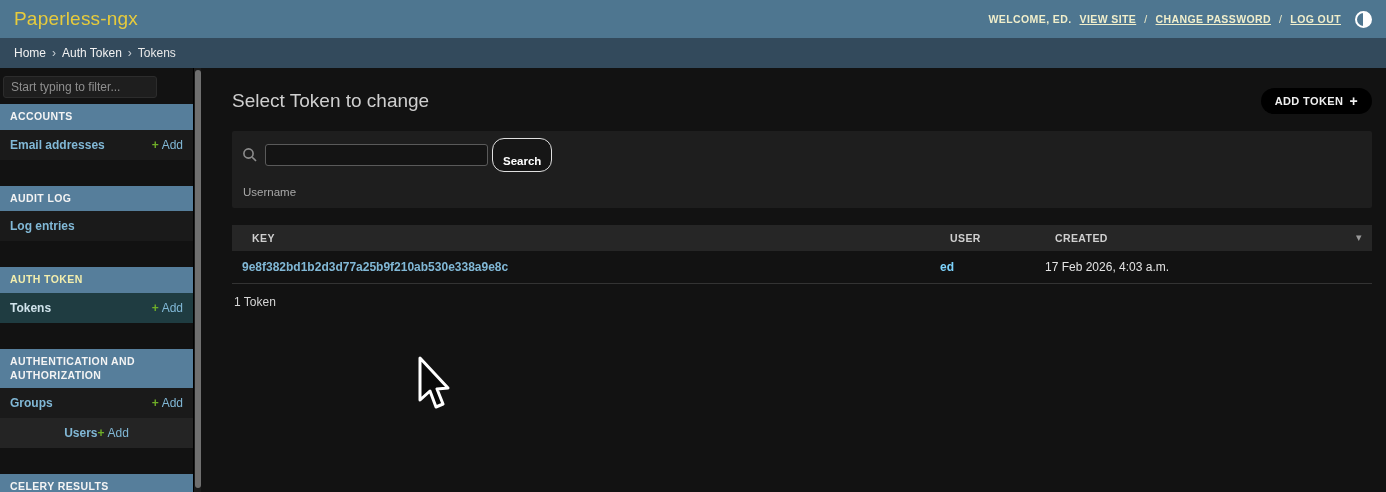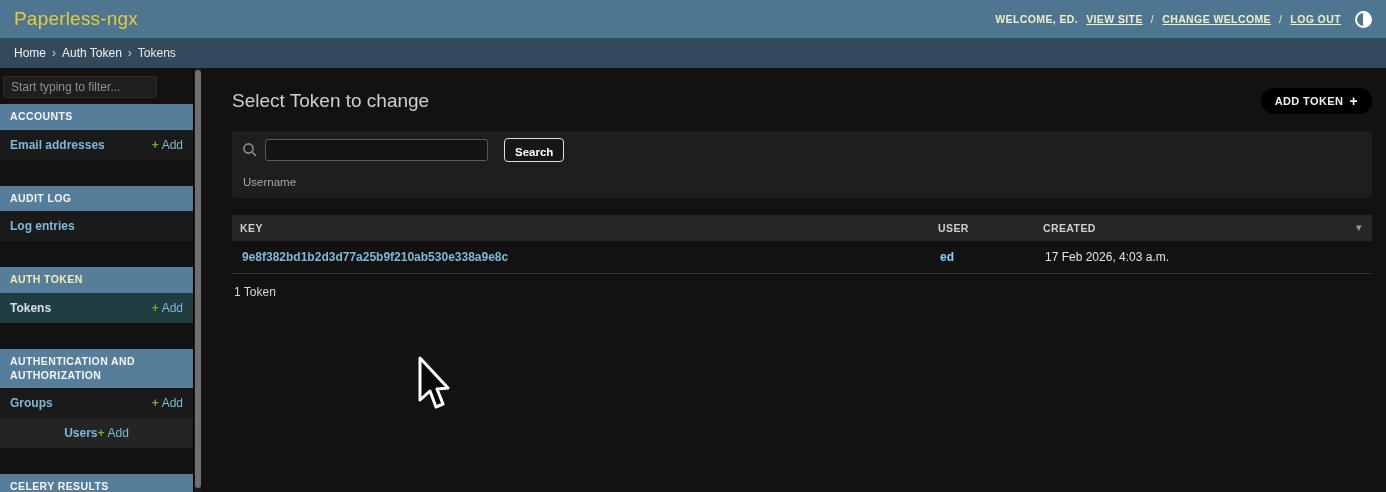--- a/index.html
+++ b/index.html
@@ -93,37 +93,37 @@
     border-radius: 2px;
   }
   .search-bar { display: flex; align-items: center; }
   .mag-icon { margin-right: 7px; display: inline-flex; }
   .search-input {
     width: 223px; height: 22px; background: #141414;
     border: 1px solid #5a5a5a; border-radius: 3px; color: #ddd;
     padding: 0 6px; font-size: 12px; font-family: "Liberation Sans", sans-serif;
   }
   .search-btn {
-    margin-left: 16px; height: 24px; padding: 7px 10px;
-    background: #161616; color: #fff; border: 1px solid #e0e0e0; border-radius: 4px;
+    margin-left: 4px; height: 24px; padding: 16px 10px;
+    background: #161616; color: #fff; border: 1px solid #e0e0e0; border-radius: 12px;
     font-size: 11.5px; font-weight: 700; cursor: pointer;
     font-family: "Liberation Sans", sans-serif;
   }
   .filter-by-label { color: #a9a9a9; font-size: 11.5px; margin-top: 14px; padding-left: 1px; }
 
   
   .result-table { margin-top: 17px; }
   .t-head, .t-row {
     display: grid; grid-template-columns: 698px 105px 1fr;
   }
   .t-head {
     background: #262626;
     font-size: 10.5px; font-weight: 700; letter-spacing: .4px; color: #cfcfcf;
   }
-  .t-head > div { padding: 7px 8px; position: relative; }
+  .t-head > div { padding: 7px 20px; position: relative; }
   .t-head .sort-caret {
     position: absolute; right: 10px; top: 6px; color: #9a9a9a; font-size: 11px; cursor: pointer;
   }
   .t-row { border-bottom: 1px solid #333; font-size: 12px; }
   .t-row > div { padding: 9px 10px; }
   .t-row .key-link { color: #81b8d6; font-weight: 700; text-decoration: none; cursor: pointer; }
   .t-row .user-cell { color: #7dd3fc; font-weight: 700; }
   .t-row .created-cell { color: #e3e3e3; }
   .row-count { font-size: 12px; color: #d5d5d5; padding: 11px 2px; }
 
@@ -132,21 +132,21 @@
 </style>
 </head>
 <body>
 
 <div class="topbar">
   <div class="brand">Paperless-ngx</div>
   <div class="user-tools">
     <span>WELCOME, ED.</span>
     <a>VIEW SITE</a>
     <span class="sep">/</span>
-    <a>CHANGE WELCOME</a>
+    <a>CHANGE PASSWORD</a>
     <span class="sep">/</span>
     <a>LOG OUT</a>
     <span class="theme-toggle"></span>
   </div>
 </div>
 
 <div class="breadcrumbs">
   <a>Home</a>
   <span class="crumb-sep">›</span>
   <a>Auth Token</a>

